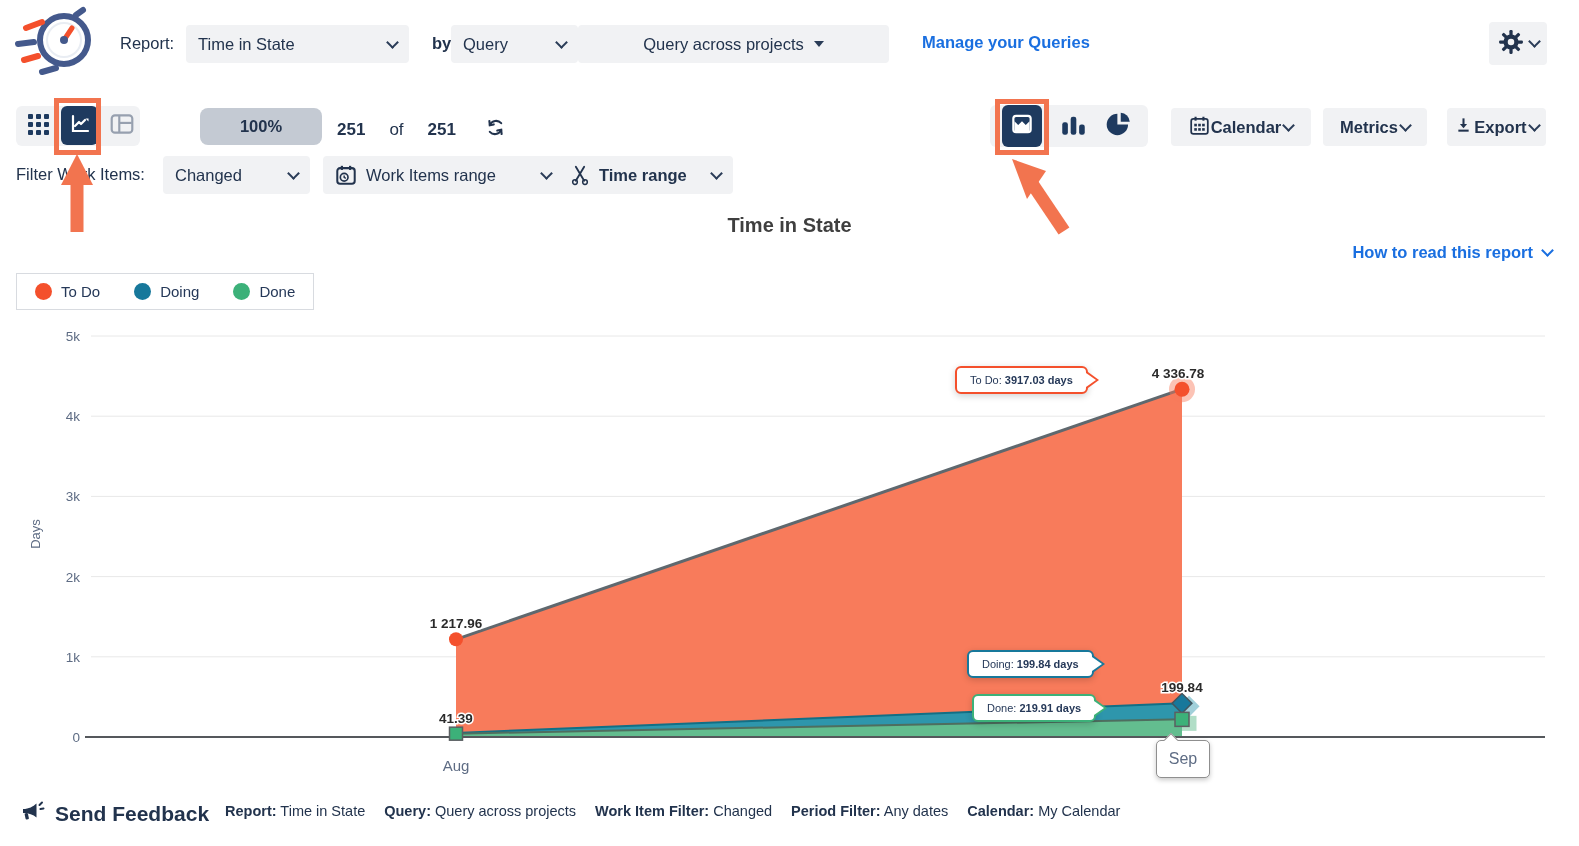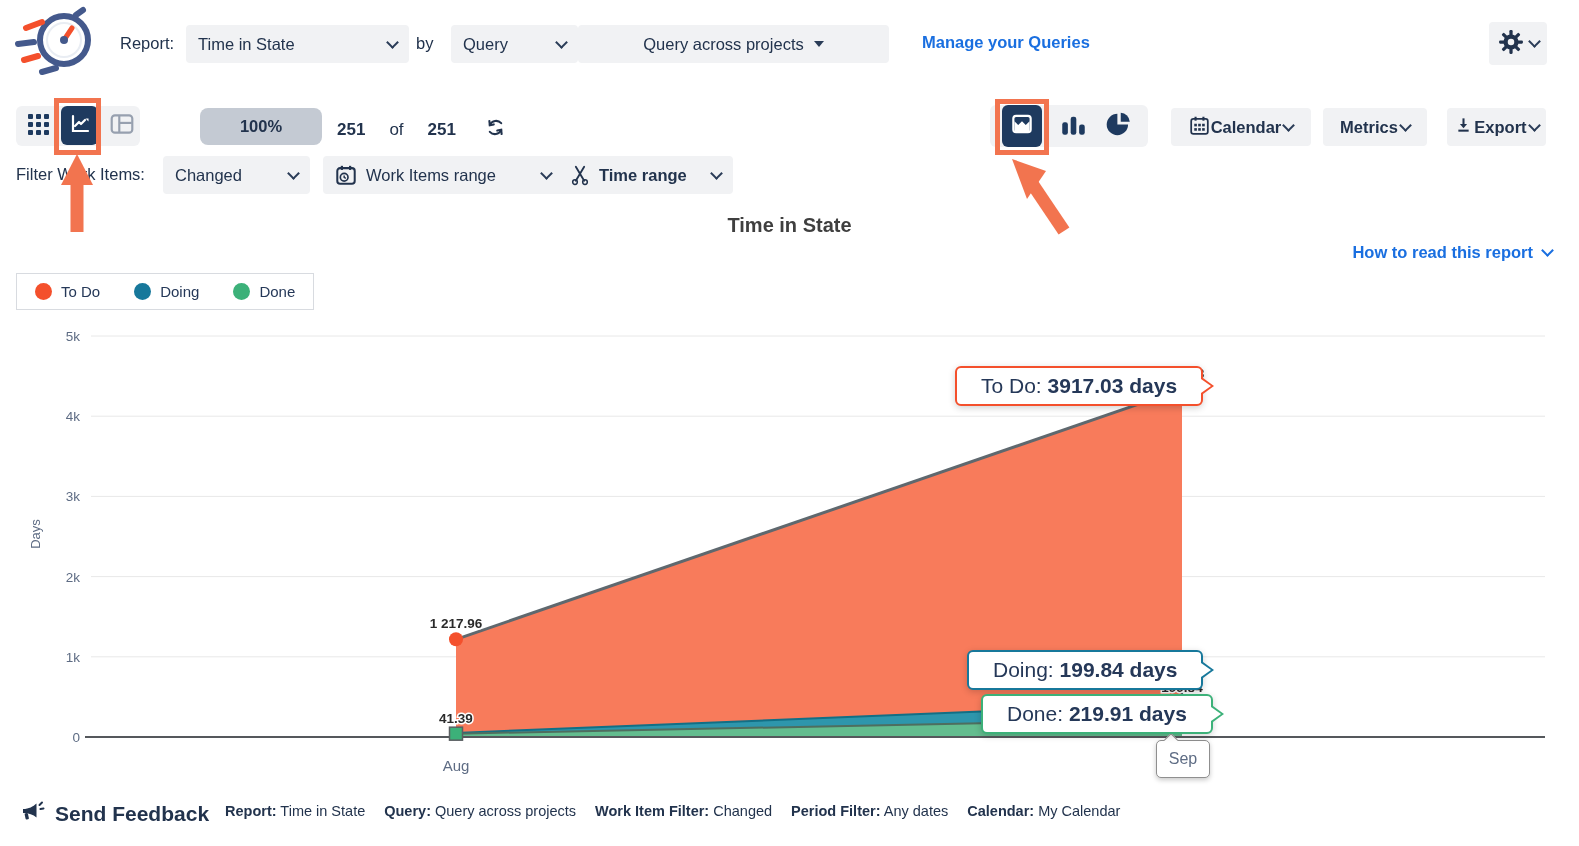--- a/index.html
+++ b/index.html
@@ -32,30 +32,30 @@
   .axlabel{font-size:15px;fill:#5e6c84;}
   .ylab{font-size:13px;fill:#5e6c84;}
   .dlabel{font-size:13.5px;font-weight:bold;fill:#2b2b2b;stroke:#ffffff;stroke-width:3px;paint-order:stroke;}
   
   .legend{position:absolute;display:flex;align-items:center;border:1px solid #d8dbe0;background:#fff;
           height:37px;box-sizing:border-box;padding:0 18px;gap:34px;}
   .leg-item{display:flex;align-items:flex-start;gap:9px;font-size:15px;color:#253858;cursor:pointer;}
   .dot{width:17px;height:17px;border-radius:50%;}
   .dot-todo{background:#f4502c;}.dot-doing{background:#17789b;}.dot-done{background:#3cb179;}
   
-  .tip{position:absolute;background:#fff;border:2px solid;border-radius:6px;padding:6px 24px;font-size:21px;
+  .tip{position:absolute;background:#fff;border:2px solid;border-radius:6px;padding:6px 13px;font-size:11px;
        color:#253858;white-space:nowrap;box-shadow:0 2px 7px rgba(0,0,0,.18);z-index:20;}
   .tip b{font-weight:bold;}
   .tip::after{content:"";position:absolute;right:-10px;top:50%;margin-top:-7px;
               border-top:7px solid transparent;border-bottom:7px solid transparent;border-left:10px solid #fff;}
   .tip::before{content:"";position:absolute;right:-13px;top:50%;margin-top:-8px;
                border-top:8px solid transparent;border-bottom:8px solid transparent;border-left:11px solid;}
   .tip-todo{border-color:#f4502c;}.tip-todo::before{border-left-color:#f4502c;}
   .tip-doing{border-color:#17789b;}.tip-doing::before{border-left-color:#17789b;}
-  .tip-done{border-color:#3cb179;margin-left:9px;}.tip-done::before{border-left-color:#3cb179;}
+  .tip-done{border-color:#3cb179;}.tip-done::before{border-left-color:#3cb179;}
   .xtip{position:absolute;background:#fff;border:1.5px solid #8f8f8f;border-radius:5px;width:52px;height:36px;
         display:flex;align-items:center;justify-content:center;font-size:16px;color:#5e6c84;
         box-shadow:0 2px 5px rgba(0,0,0,.22);z-index:18;}
   .xtip::before{content:"";position:absolute;left:9px;top:-6px;width:9px;height:9px;background:#fff;
                 border-left:1.5px solid #8f8f8f;border-top:1.5px solid #8f8f8f;transform:rotate(45deg);}
   
   .footer-sum{position:absolute;display:flex;gap:19px;font-size:14.5px;color:#22334d;}
   .footer-sum b{font-weight:bold;}
   .sendfb{position:absolute;display:flex;align-items:center;gap:9px;font-size:21px;font-weight:bold;color:#22334d;cursor:pointer;}
   .cnt{position:absolute;font-size:17px;color:#22334d;display:flex;align-items:center;gap:24px;}
@@ -79,21 +79,21 @@
     </svg>
   </div>
 
   <span class="abs lbl" style="left:120px;top:34px;">Report:</span>
 
   <div class="dd" style="left:186px;top:25px;width:223px;">
     <span class="grow">Time in State</span>
     <span class="chev"></span>
   </div>
 
-  <span class="abs lbl" style="left:416px;top:34px;">by</span>
+  <span class="abs lbl" style="left:432px;top:34px;font-weight:bold;">by</span>
 
   <div class="dd" style="left:451px;top:25px;width:127px;">
     <span class="grow">Query</span>
     <span class="chev"></span>
   </div>
 
   <div class="dd" style="left:578px;top:25px;width:311px;justify-content:center;">
     <span>Query across projects</span>
     <span class="tri"></span>
   </div>

